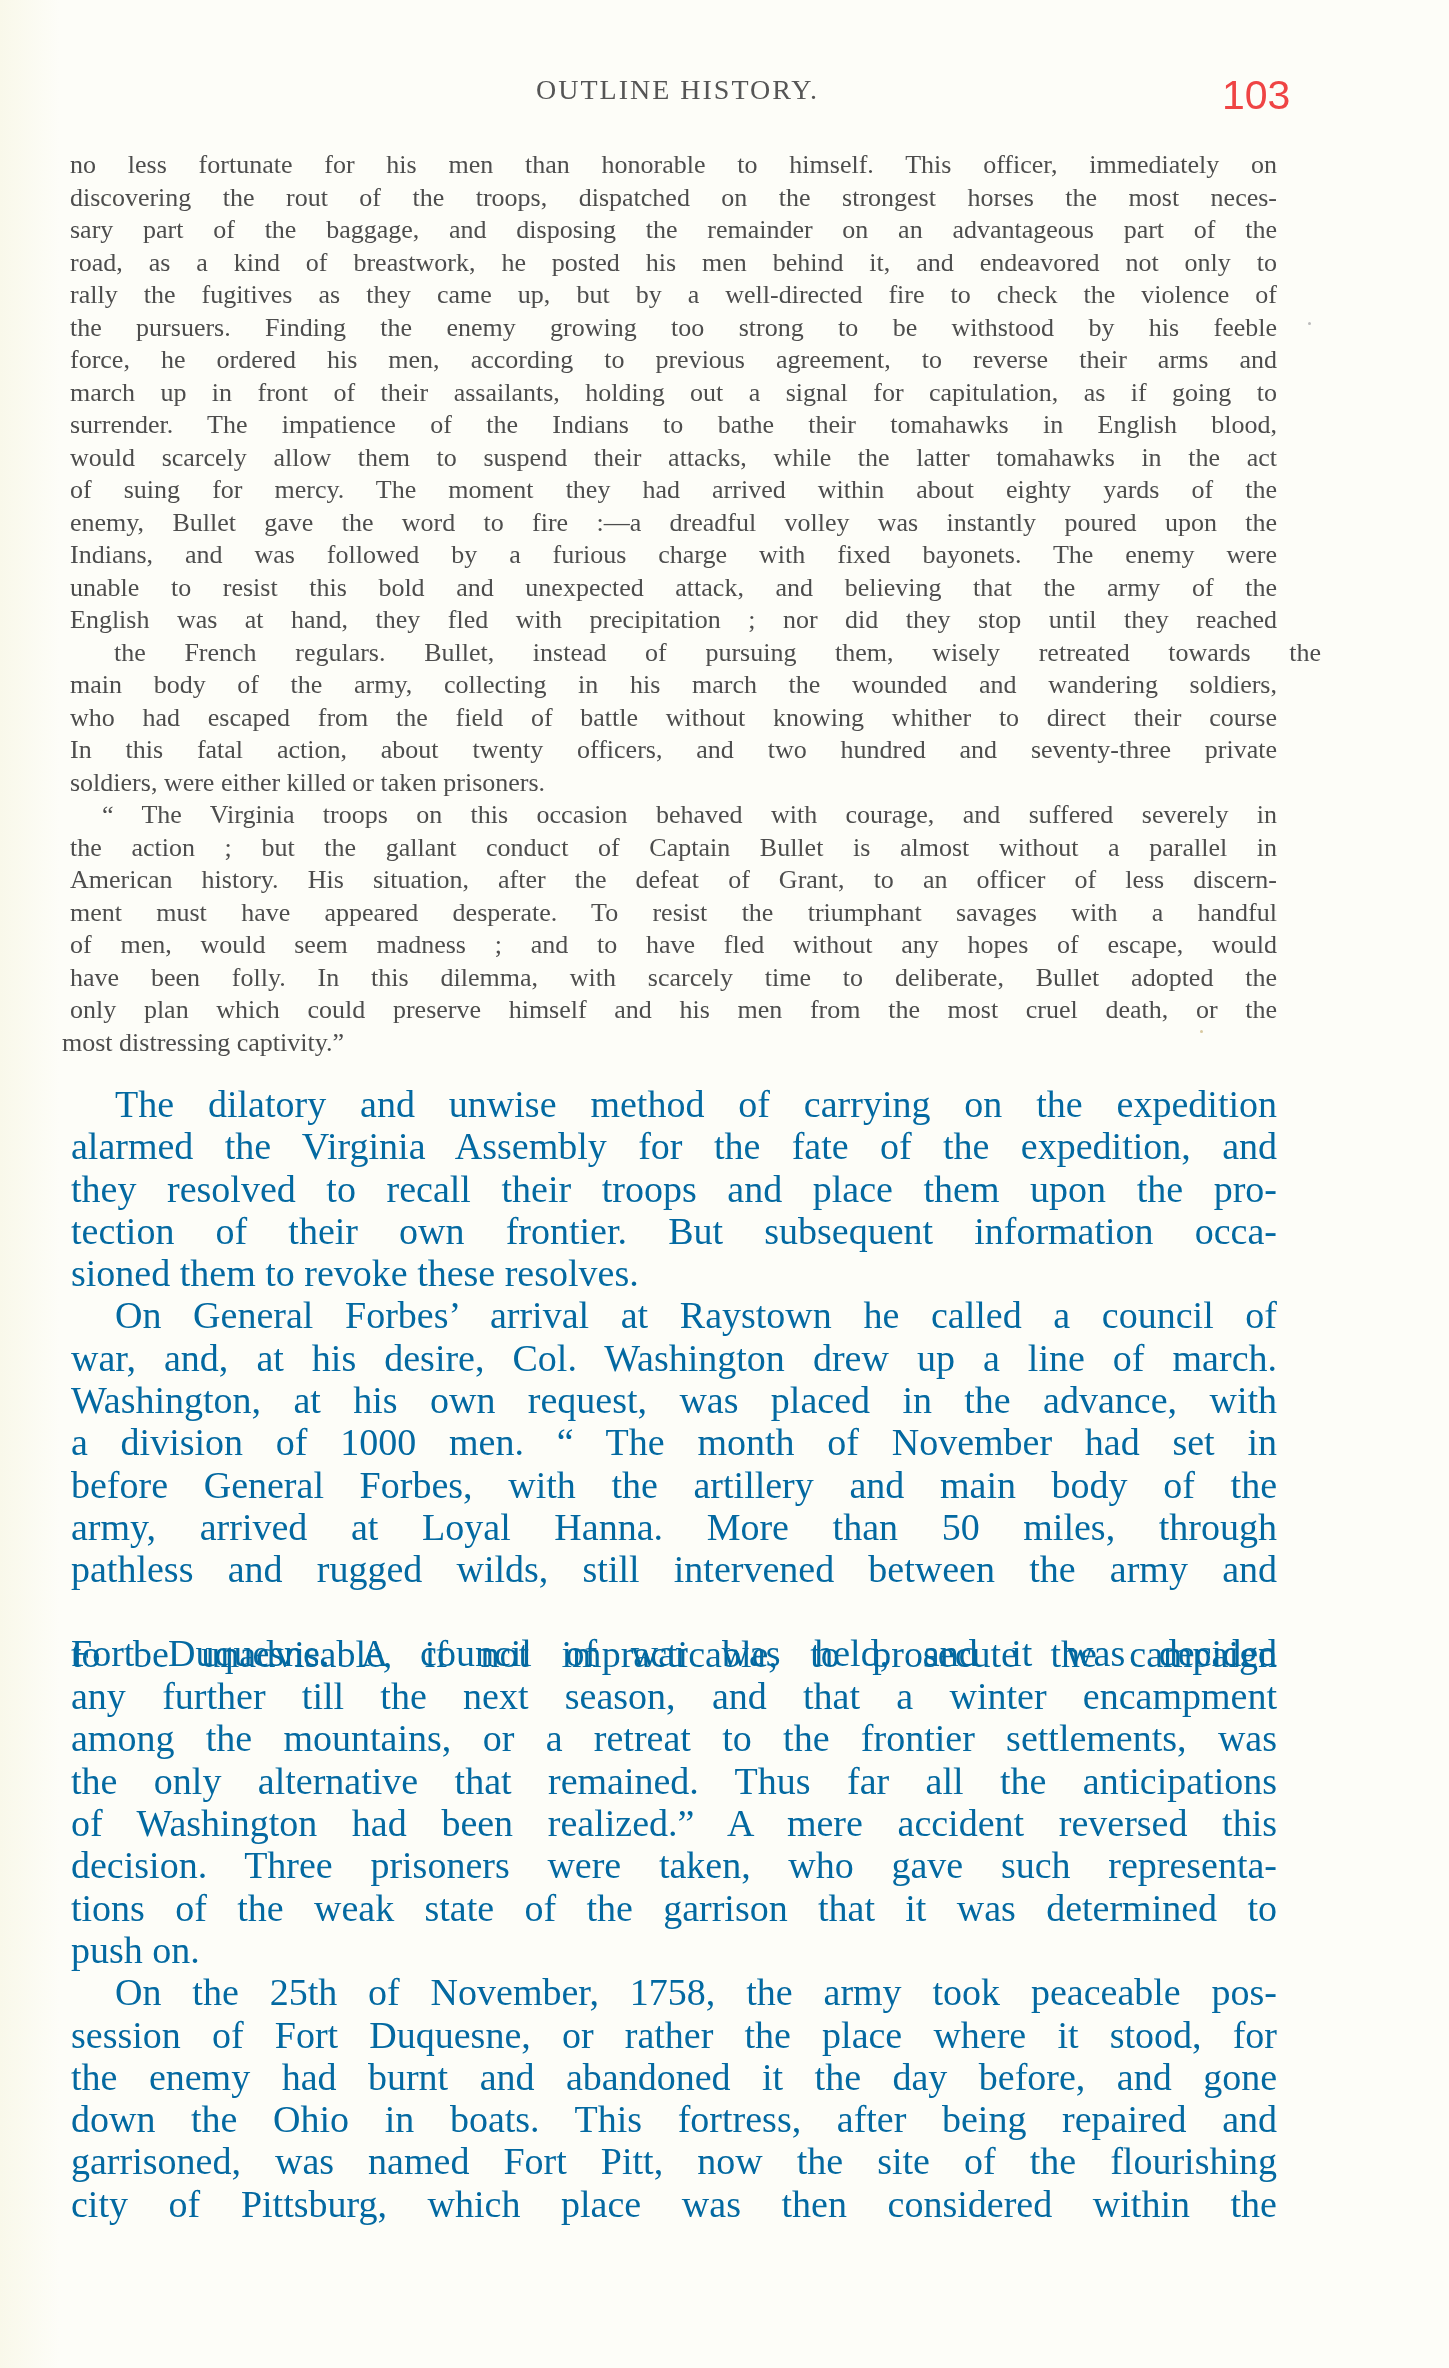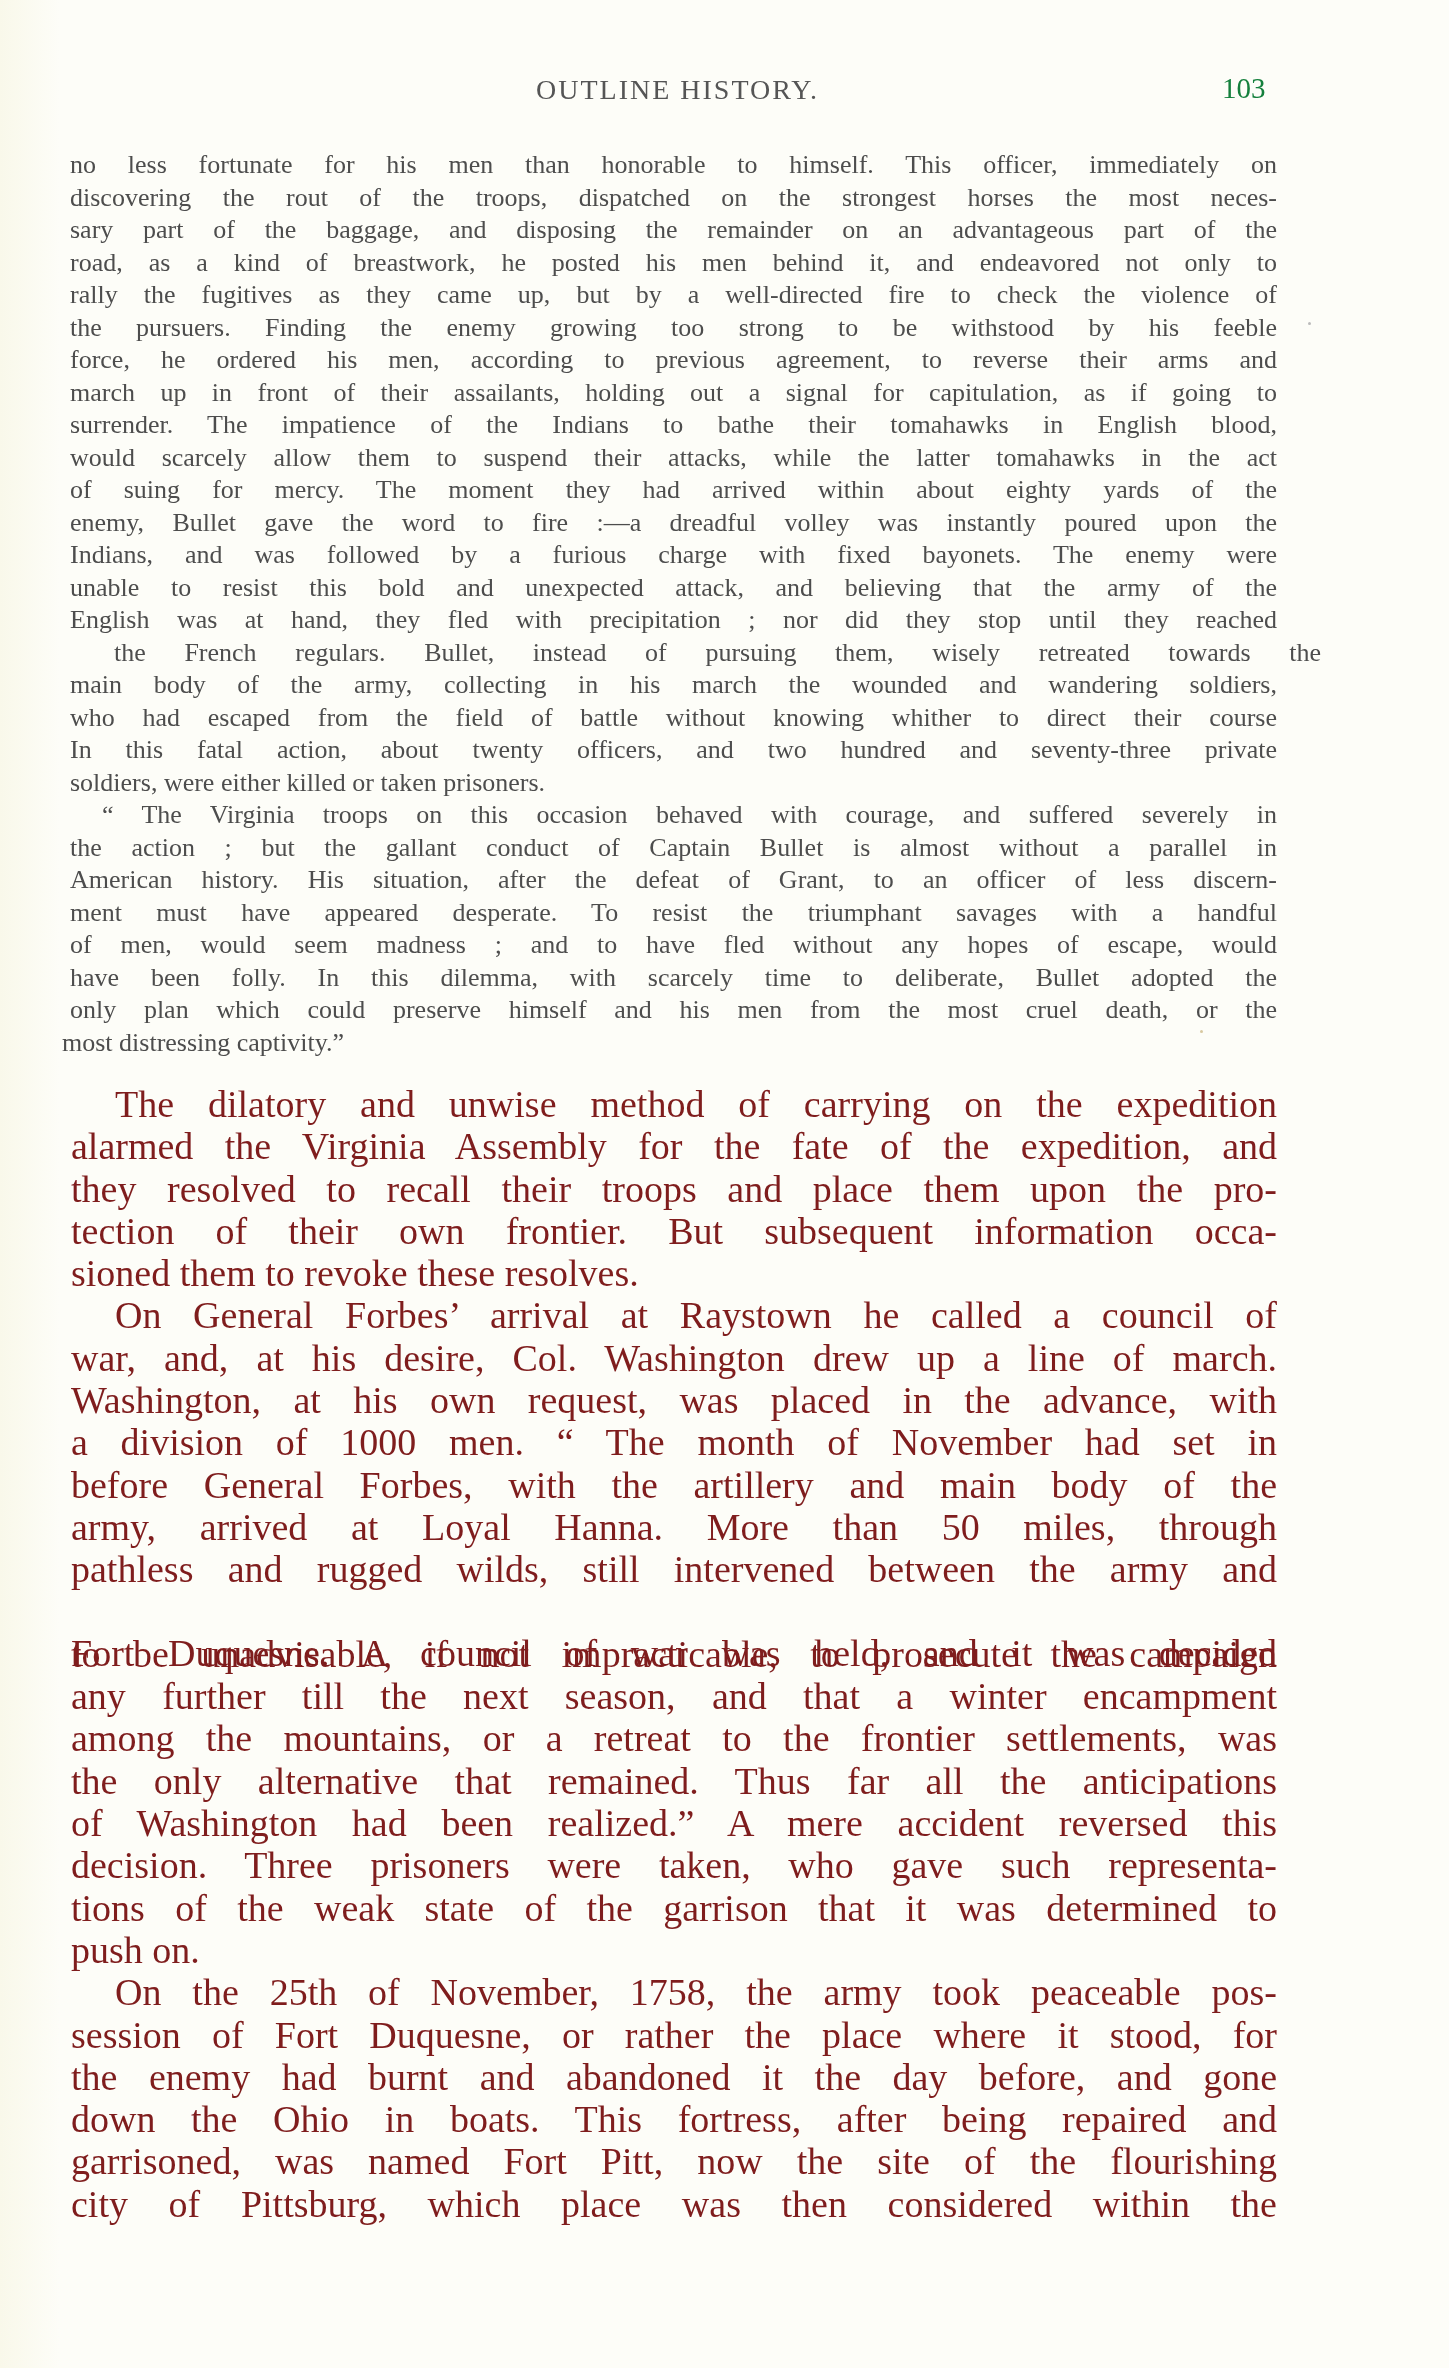--- a/index.html
+++ b/index.html
@@ -14,35 +14,35 @@
     background: linear-gradient(to right, #f9f8ea, #fdfdf8);
   }
   .running-head {
     position: absolute; left: 536px; top: 74px;
     font-family: "Liberation Serif", "DejaVu Serif", serif;
     font-size: 28px; letter-spacing: 2px; color: #555;
     white-space: nowrap;
   }
   .page-number {
     position: absolute; left: 1222px; top: 72px;
-    font-family: Liberation Serif, serif;
-    font-size: 29px; color: #15803d; white-space: nowrap;
+    font-family: Liberation Sans, sans-serif;
+    font-size: 41px; color: #ef4444; white-space: nowrap;
   }
   .line {
     position: absolute; white-space: nowrap; display: block;
     text-align: justify; text-align-last: justify;
   }
   .line.last { text-align-last: left; }
   .small {
     font-family: "Liberation Serif", "DejaVu Serif", serif;
     font-size: 26px; line-height: 30px; color: #4d4d4d;
   }
   .large {
     font-family: "Liberation Serif", "DejaVu Serif", serif;
-    font-size: 38px; line-height: 40px; color: #7f1d1d;
+    font-size: 38px; line-height: 40px; color: #0369a1;
   }
   .speck {
     position: absolute; width: 3px; height: 3px; border-radius: 50%;
     background: #bbb;
   }
 </style>
 </head>
 <body>
 
 <div class="page-edge"></div>

